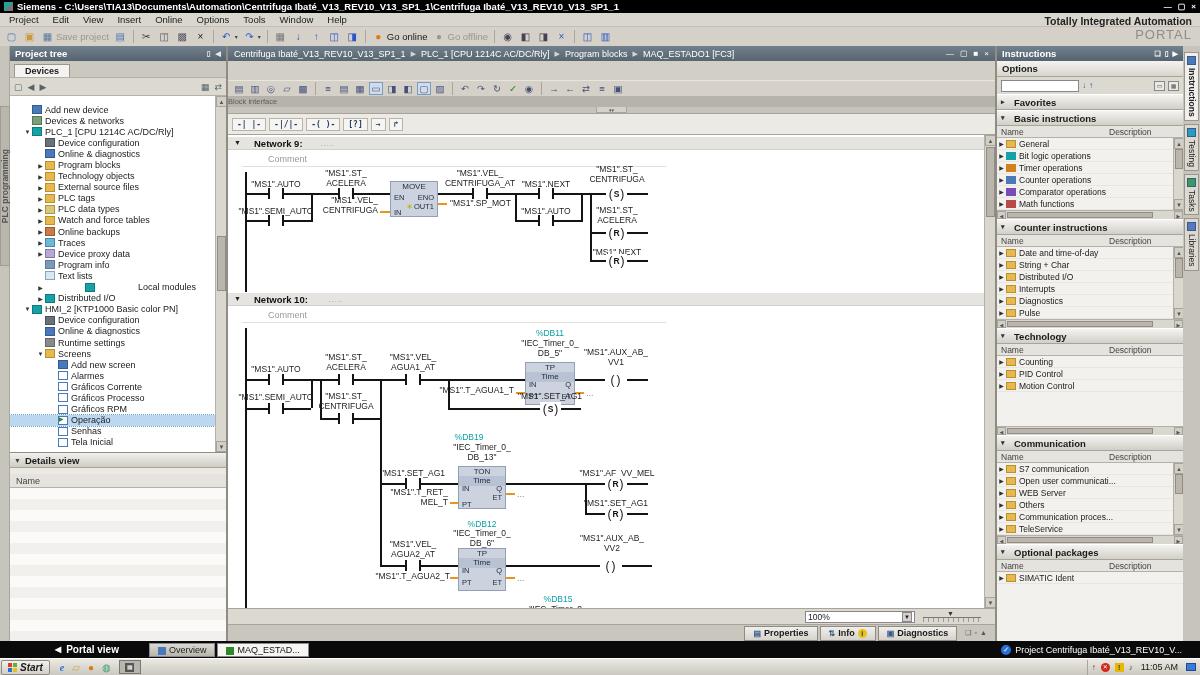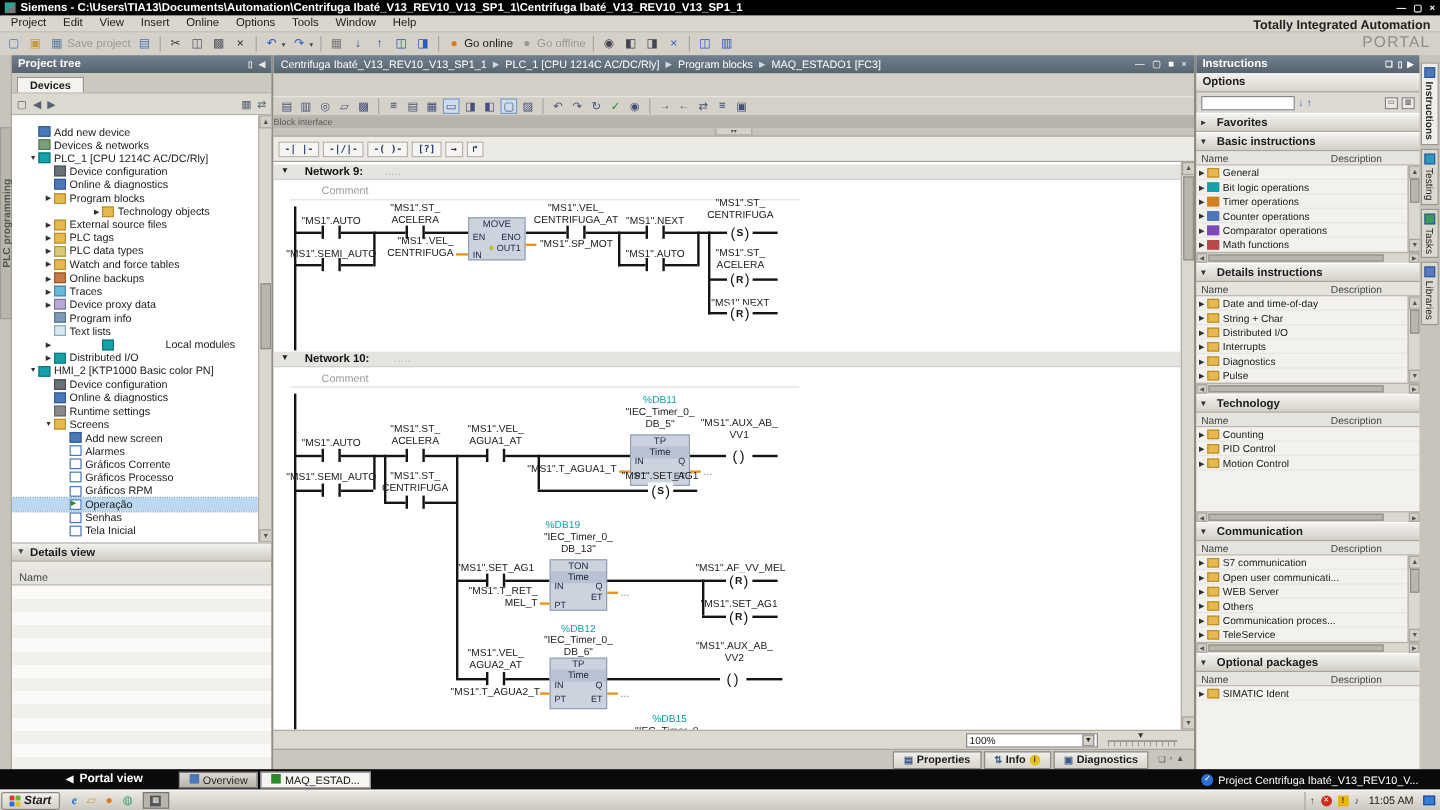--- a/index.html
+++ b/index.html
@@ -152,21 +152,21 @@
 .stico{width:9px;height:9px;background:#4a78b8;border:1px solid #345a94}
 .stab:nth-child(2) .stico{background:#2a9ac0}
 .stab:nth-child(3) .stico{background:#3a9a5a}
 .stab:nth-child(4) .stico{background:#5a78c0}
 .stlabel{writing-mode:vertical-rl;font-size:8.5px;color:#222}
 
 #tiastatus{position:absolute;left:0;top:641px;width:1200px;height:17px;background:#0a0a0a;display:flex;align-items:center;color:#fff}
 #portalview{display:flex;align-items:center;gap:5px;font-weight:bold;font-size:10px;margin-left:55px}
 #portalview .arr{font-size:8px}
 #stabs{display:flex;margin-left:30px;gap:2px;height:15px;align-items:flex-end}
-.sbtab{display:flex;align-items:flex-start;gap:3px;padding:1px 8px;font-size:9px;height:14px}
+.sbtab{display:flex;align-items:flex-end;gap:3px;padding:1px 8px;font-size:9px;height:14px}
 .sbtab.overview{background:linear-gradient(#dcd9d1,#b8b5ad);color:#222;border:1px solid #8a868e}
 .sbtab.active{background:#f6f5f1;color:#111;border:1px solid #8a868e}
 .sbtab .sic{width:8px;height:8px;flex:none}
 #projstatus{margin-left:auto;display:flex;align-items:center;gap:4px;margin-right:18px;font-size:9px}
 #projstatus .chk{width:10px;height:10px;border-radius:50%;background:#2a6fd6;color:#fff;font-size:7px;text-align:center;line-height:10px}
 #taskbar{position:absolute;left:0;top:658px;width:1200px;height:17px;background:linear-gradient(#ece9e3,#cbc8c0);border-top:1px solid #fff;display:flex;align-items:center}
 #startbtn{display:flex;align-items:center;gap:3px;height:15px;margin-left:1px;padding:0 6px;background:linear-gradient(#f2f1ee,#d2cfc7);border:1px solid #8f8b83;border-radius:2px}
 #startbtn .flag{display:grid;grid-template-columns:4px 4px;grid-template-rows:4px 4px;gap:1px}
 #startbtn .flag i{display:block}
 #startbtn .f1{background:#e03a2a}#startbtn .f2{background:#6ab02a}#startbtn .f3{background:#2a6fd6}#startbtn .f4{background:#e8c020}
@@ -348,21 +348,21 @@
           <div class="trow" style="padding-left: 26px;">
             <span class="texp"></span>
             <span class="tico ti-diag"></span>
             <span class="tlabel">Online &amp; diagnostics</span>
           </div>
           <div class="trow" style="padding-left: 26px;">
             <span class="texp">▶</span>
             <span class="tico ti-folder"></span>
             <span class="tlabel">Program blocks</span>
           </div>
-          <div class="trow" style="padding-left: 26px; justify-content: center;">
+          <div class="trow" style="padding-left: 26px;">
             <span class="texp">▶</span>
             <span class="tico ti-folder"></span>
             <span class="tlabel">Technology objects</span>
           </div>
           <div class="trow" style="padding-left: 26px;">
             <span class="texp">▶</span>
             <span class="tico ti-folder"></span>
             <span class="tlabel">External source files</span>
           </div>
           <div class="trow" style="padding-left: 26px;">
@@ -846,21 +846,21 @@
         </div>
     </div>
     <div class="ihscroll">
         <span class="hsa" style="left:0">◀</span>
         <span class="hst"></span>
         <span class="hsa" style="right:0">▶</span>
       </div>
 
     <div class="isec">
       <span class="chev">▾</span>
-      <span>Details instructions</span>
+      <span>Counter instructions</span>
     </div>
     <div class="icolh">
       <span class="c1">Name</span>
       <span>Description</span>
     </div>
     <div class="irowszone" style="height:72px">
       <div class="irows">
           <div class="irow">
             <span class="iexp">▶</span>
             <span class="iico"></span>

